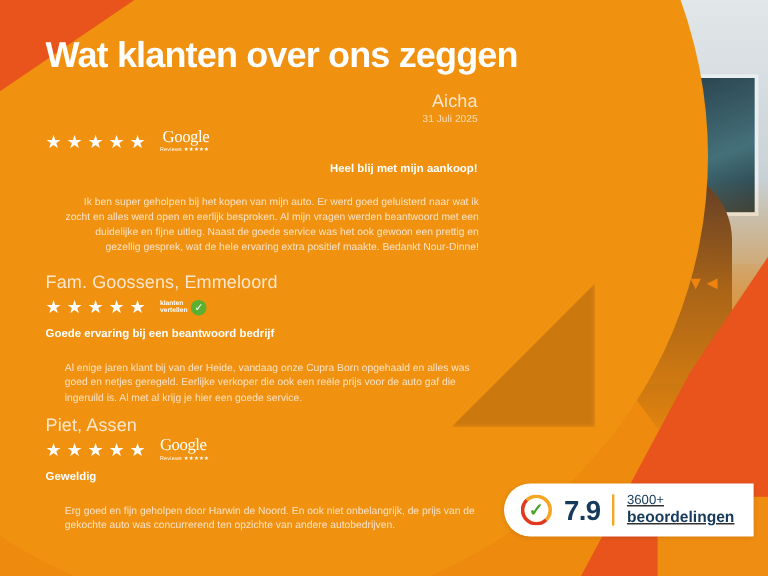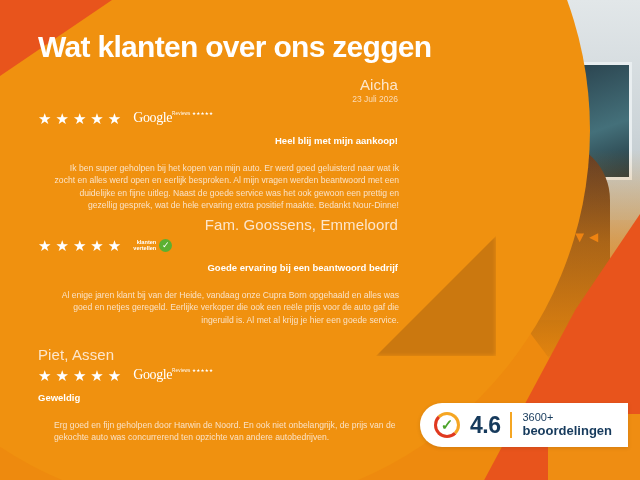--- a/index.html
+++ b/index.html
@@ -141,21 +141,21 @@
     left: 38px; top: 30px;
     font-size: 30px;
     font-weight: 700;
     color: #ffffff;
     letter-spacing: -0.7px;
     white-space: nowrap;
   }
 
   .review { position: absolute; left: 38px; width: 360px; }
   #review-0 { top: 76px; text-align: right; }
-  #review-1 { top: 216px; text-align: right; }
+  #review-1 { top: 227px; }
   #review-2 { top: 346px; }
 
   .review-name {
     font-size: 15px;
     font-weight: 400;
     color: #fde6cb;
     letter-spacing: .1px;
     margin: 0 0 1px 0;
     white-space: nowrap;
   }
@@ -166,21 +166,21 @@
   }
 
   .rating-row { display: flex; align-items: center; gap: 12px; height: 22px; }
   .stars {
     display: flex; gap: 4px; color: #ffffff;
     font-size: 15px; line-height: 1;
   }
   .star { display: inline-block; }
 
   
-  .google-mark { display: flex; flex-direction: row; line-height: 1; }
+  .google-mark { display: flex; flex-direction: column; line-height: 1; }
   .google-word { font-size: 14px; color: #ffffff; letter-spacing: -.4px; font-family: "Liberation Serif", serif; }
   .google-sub { font-size: 4.5px; color: #ffffff; letter-spacing: .2px; margin-top: 1px; }
 
   
   .kv-mark { display: flex; align-items: center; gap: 3px; }
   .kv-words { display: flex; flex-direction: column; line-height: 1.1; }
   .kv-line { font-size: 5.6px; font-weight: 700; color: #ffffff; }
   .kv-check {
     width: 13px; height: 13px; border-radius: 50%;
     background: #5bb031; color: #ffffff;
@@ -220,21 +220,21 @@
   }
   .kv-logo-tick {
     position: absolute; inset: 0;
     display: flex; align-items: center; justify-content: center;
     color: #4ca32a; font-size: 15px; font-weight: 700;
   }
   .score-number {
     font-size: 23px; font-weight: 700; color: #163a5c; letter-spacing: -.5px;
   }
   .score-divider { width: 2px; height: 26px; background: #f5a623; }
-  .score-text { display: flex; flex-direction: column; line-height: 1.15; }
+  .score-text { display: flex; flex-direction: column; line-height: 1.15; text-decoration: underline; }
   .score-count { font-size: 11px; color: #163a5c; }
   .score-label { font-size: 13px; font-weight: 700; color: #163a5c; }
 </style>
 </head>
 <body>
 
 <div id="banner">
 
   <div class="bg-layer">
     <div class="photo">
@@ -261,21 +261,21 @@
     <div class="sweep-red-right"></div>
     <div class="sweep-red-bottomstrip"></div>
   </div>
 
   <div class="content">
 
     <div class="headline">Wat klanten over ons zeggen</div>
 
     <div class="review" id="review-0">
       <p class="review-name">Aicha</p>
-      <p class="review-date">23 Juli 2026</p>
+      <p class="review-date">31 Juli 2025</p>
       <div class="rating-row">
         <div class="stars">
           <span class="star">★</span>
           <span class="star">★</span>
           <span class="star">★</span>
           <span class="star">★</span>
           <span class="star">★</span>
         </div>
         <div class="google-mark">
           <span class="google-word">Google</span>
@@ -325,21 +325,21 @@
       </div>
       <p class="review-title">Geweldig</p>
       <p class="review-body">Erg goed en fijn geholpen door Harwin de Noord. En ook niet onbelangrijk, de prijs van de gekochte auto was concurrerend ten opzichte van andere autobedrijven.</p>
     </div>
 
     <div class="score-badge">
       <div class="kv-logo">
         <div class="kv-logo-ring"></div>
         <div class="kv-logo-tick">✓</div>
       </div>
-      <span class="score-number">4.6</span>
+      <span class="score-number">7.9</span>
       <div class="score-divider"></div>
       <div class="score-text">
         <span class="score-count">3600+</span>
         <span class="score-label">beoordelingen</span>
       </div>
     </div>
 
   </div>
 </div>
 

